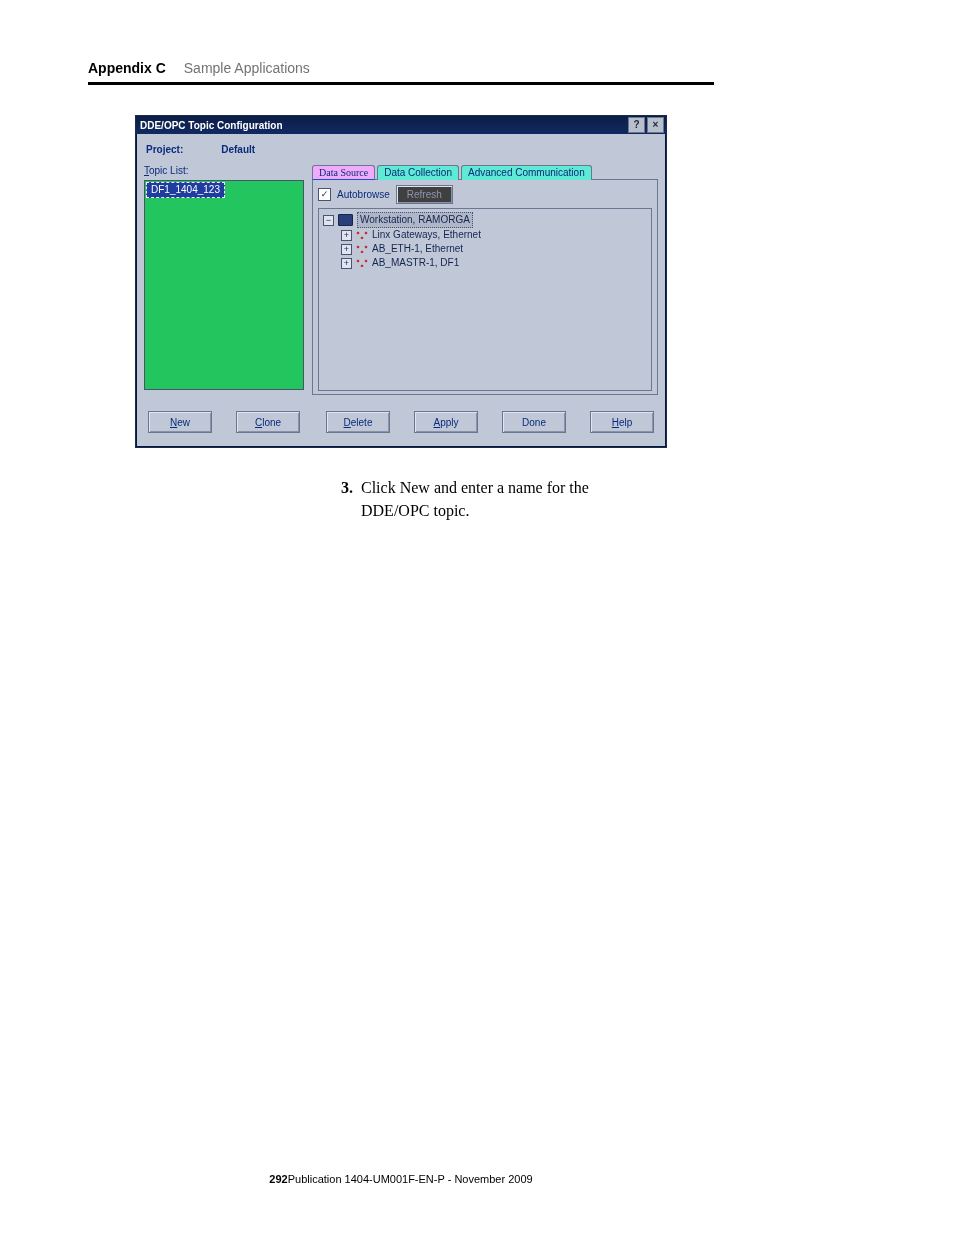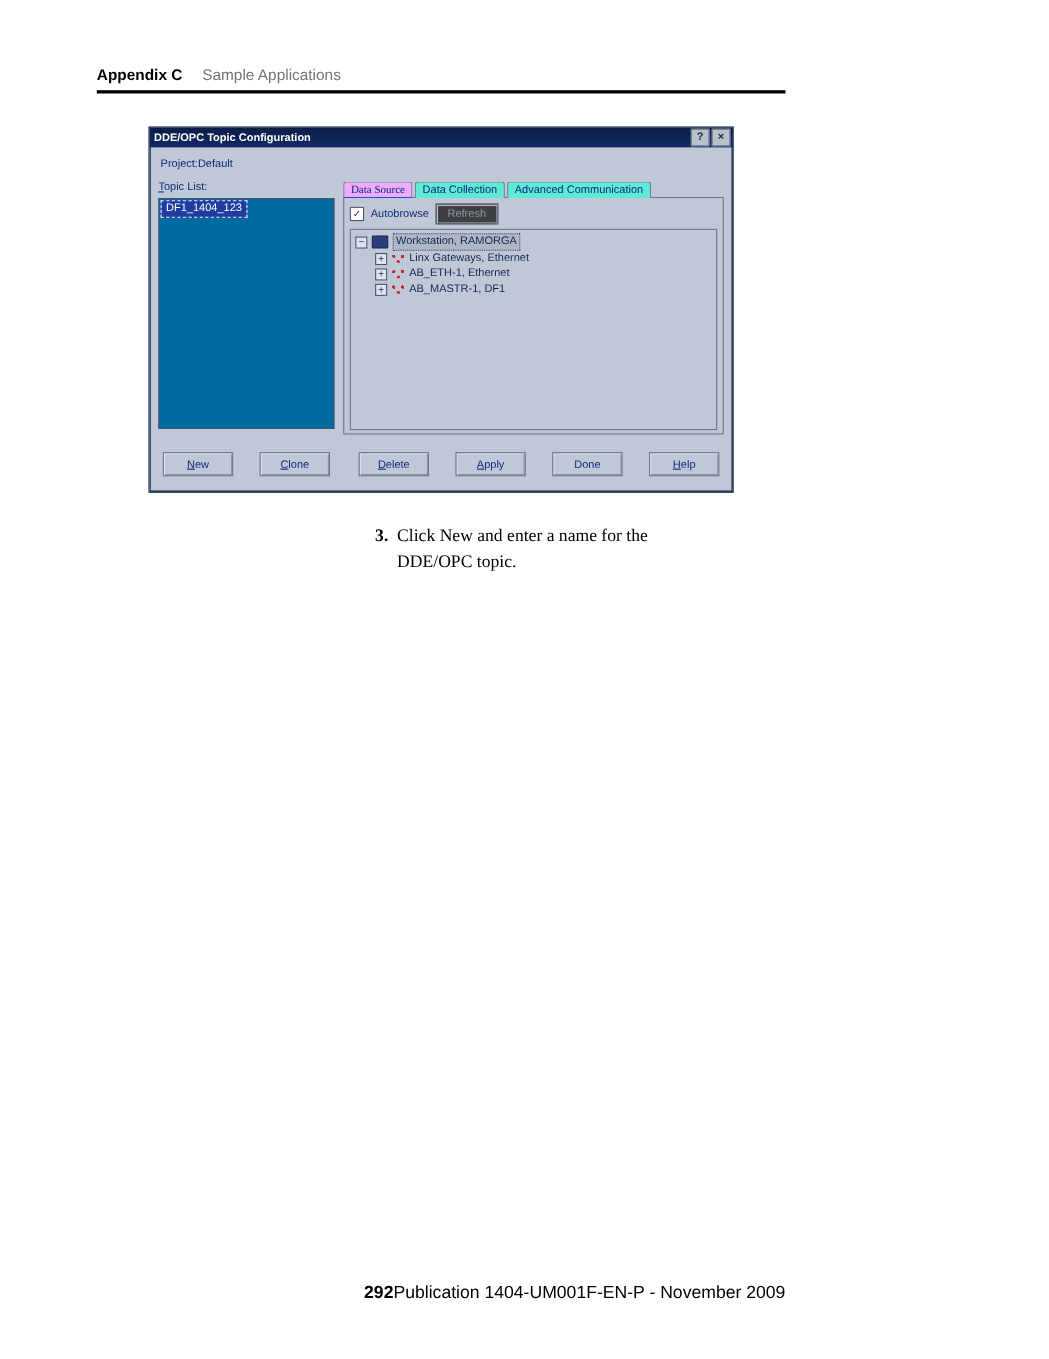--- a/index.html
+++ b/index.html
@@ -62,40 +62,42 @@
     display: flex; align-items: center; justify-content: center;
     font-size: 10px; font-weight: bold; color: #1a2440;
     line-height: 1;
   }
 
   .dlg-body {
     padding: 6px 8px 10px 8px;
   }
   .proj-row {
     display: flex;
+    gap: 38px;
     padding: 4px 2px 10px 2px;
     color: #0a2a7a;
+    font-weight: bold;
   }
   .two-col {
     display: flex;
     gap: 8px;
   }
   .left-col {
     flex: 0 0 160px;
     display: flex;
     flex-direction: column;
   }
   .label-underline {
     color: #0a2a7a;
   }
   .label-underline .ul { text-decoration: underline; }
   .topic-list {
     margin-top: 4px;
     border: 1px solid #4a536e;
-    background: #0369a1;
+    background: #22c55e;
     height: 210px;
     box-sizing: border-box;
     padding: 1px;
   }
   .topic-item-sel {
     background: #1e3d9f;
     color: #fff;
     border: 1px dashed #eef;
     display: inline-block;
     padding: 0 4px;
@@ -238,23 +240,23 @@
     margin-bottom: 18px;
   }
   .step .num { font-weight: bold; min-width: 18px; text-align: right; }
 
   .footer {
     position: absolute;
     bottom: 50px;
     left: 88px;
     right: 88px;
     display: flex;
-    justify-content: flex-end;
+    justify-content: center;
     font-family: Arial, Helvetica, sans-serif;
-    font-size: 16px;
+    font-size: 11px;
   }
   .footer .pg { font-weight: bold; }
 </style>
 </head>
 <body>
 
 <div class="page">
 
   <div class="header-line">
     <span class="header-bold">Appendix C</span>

